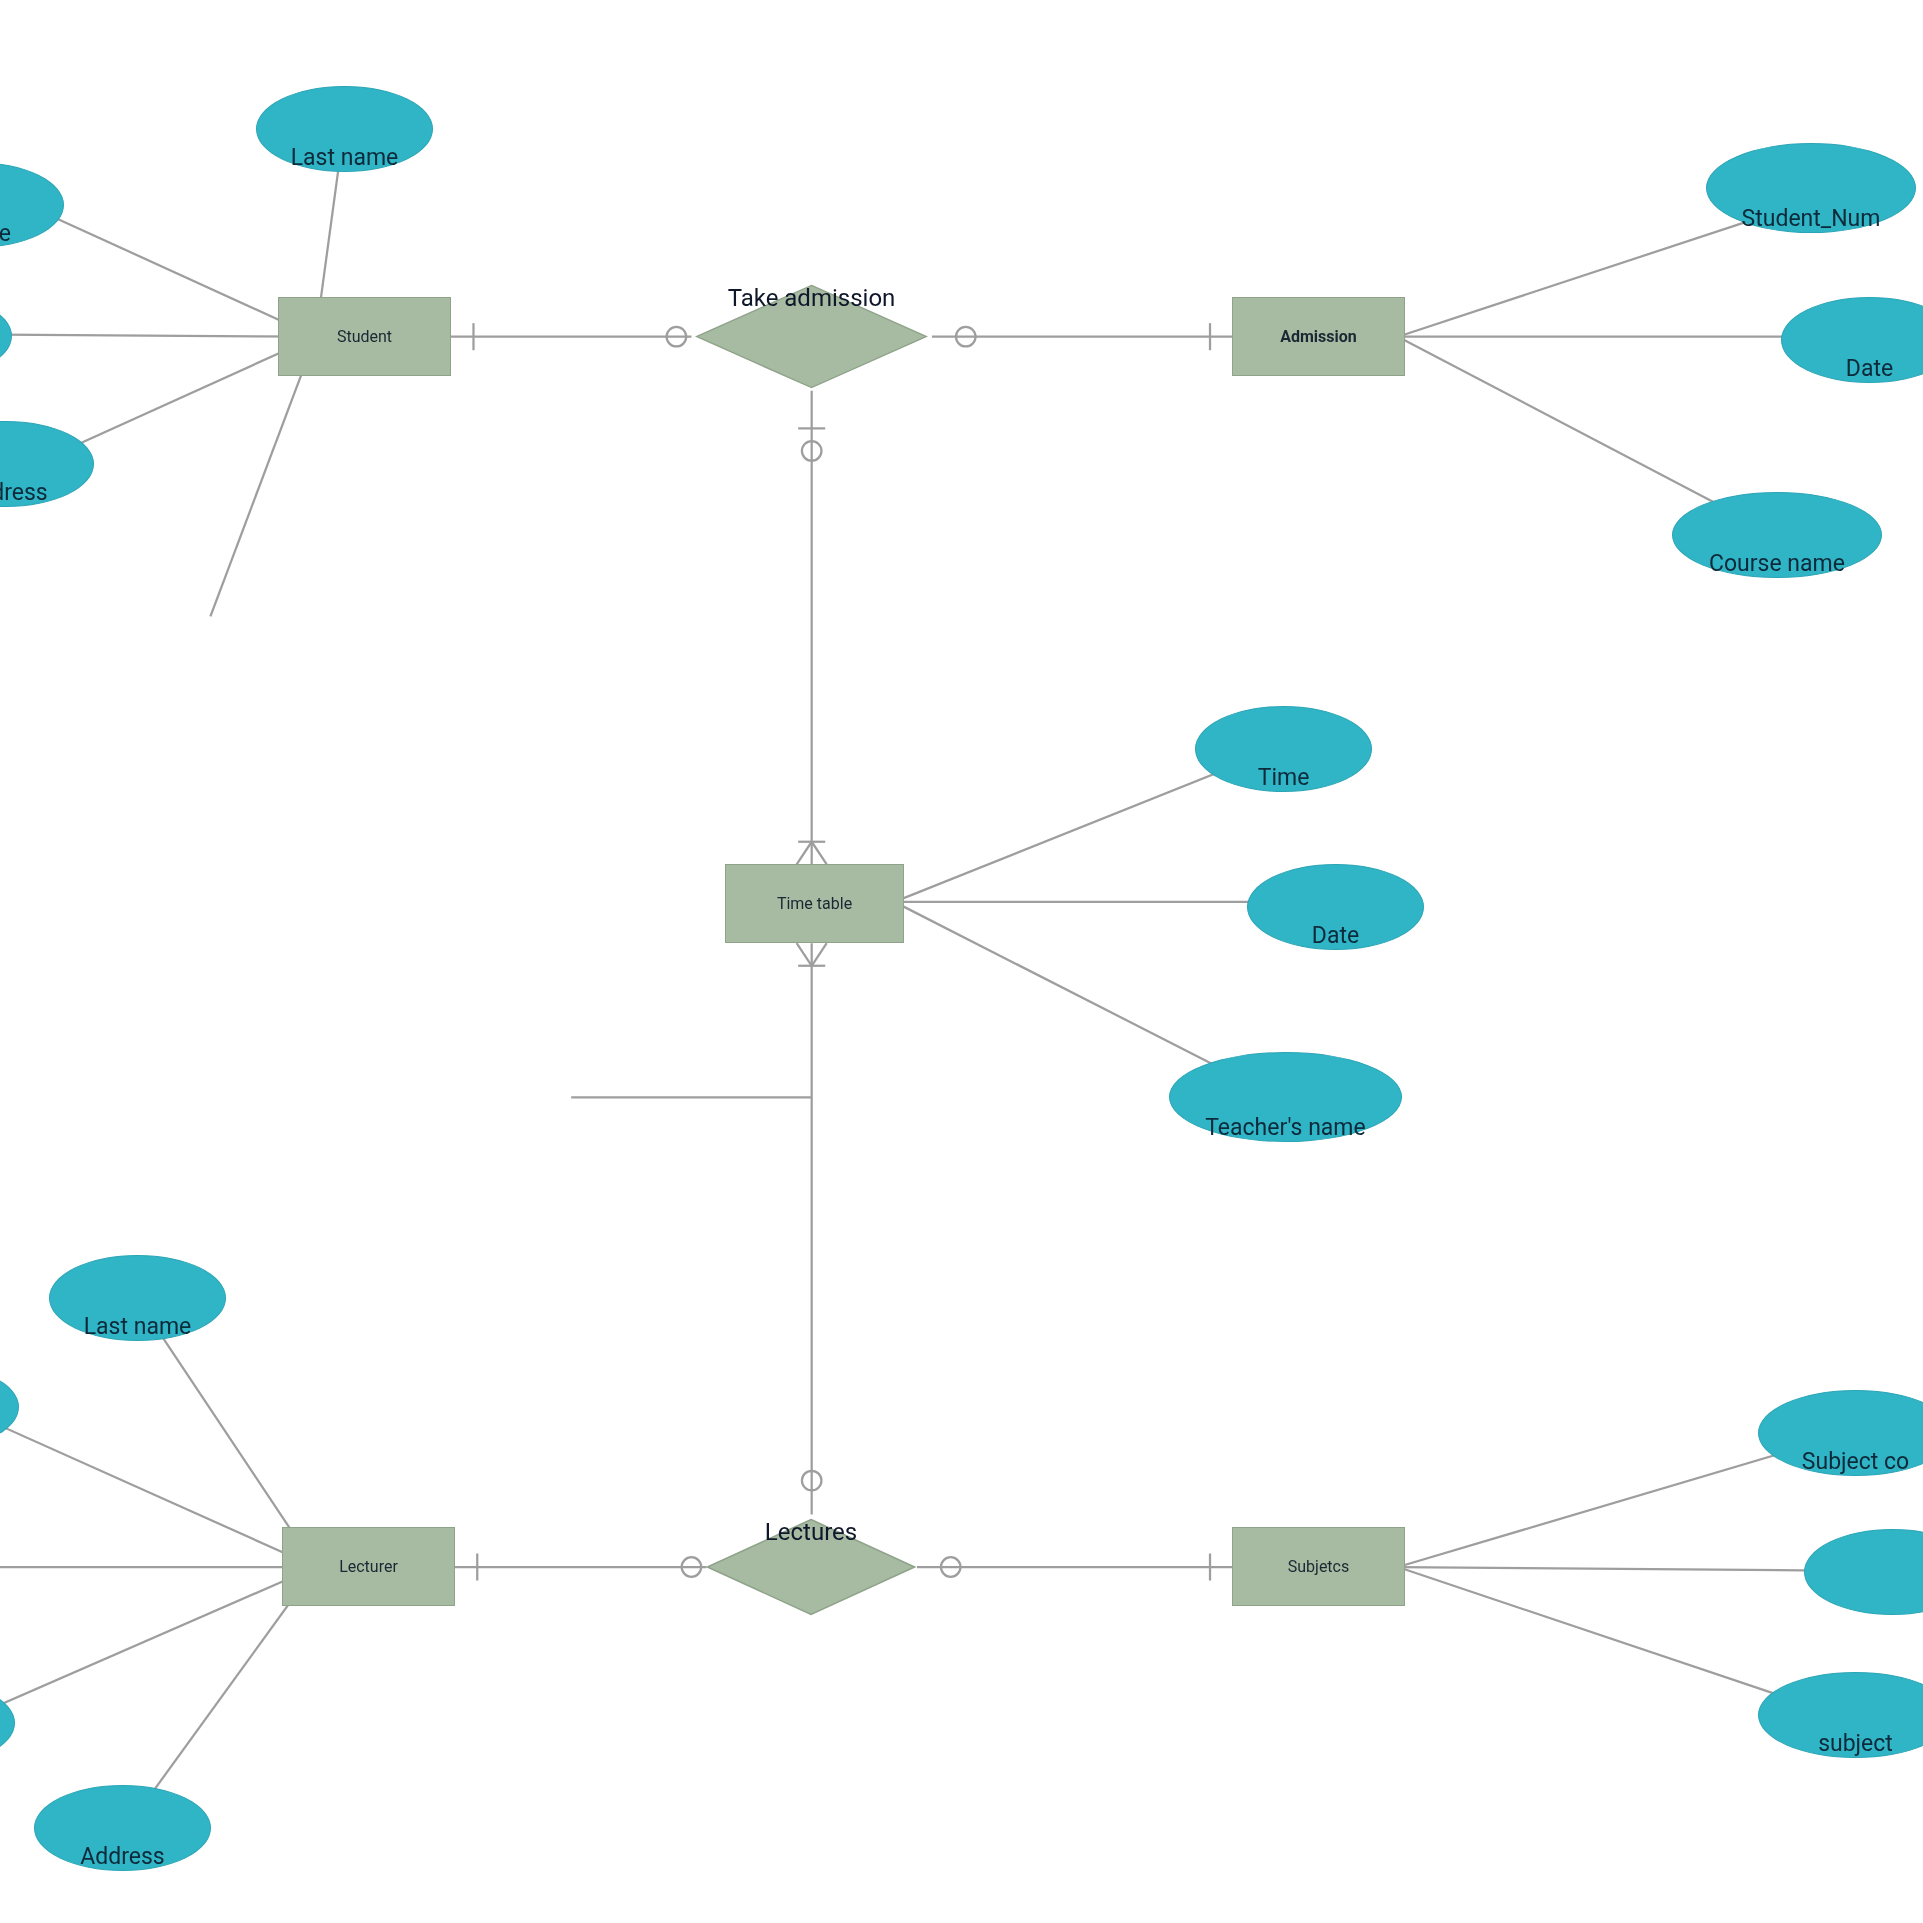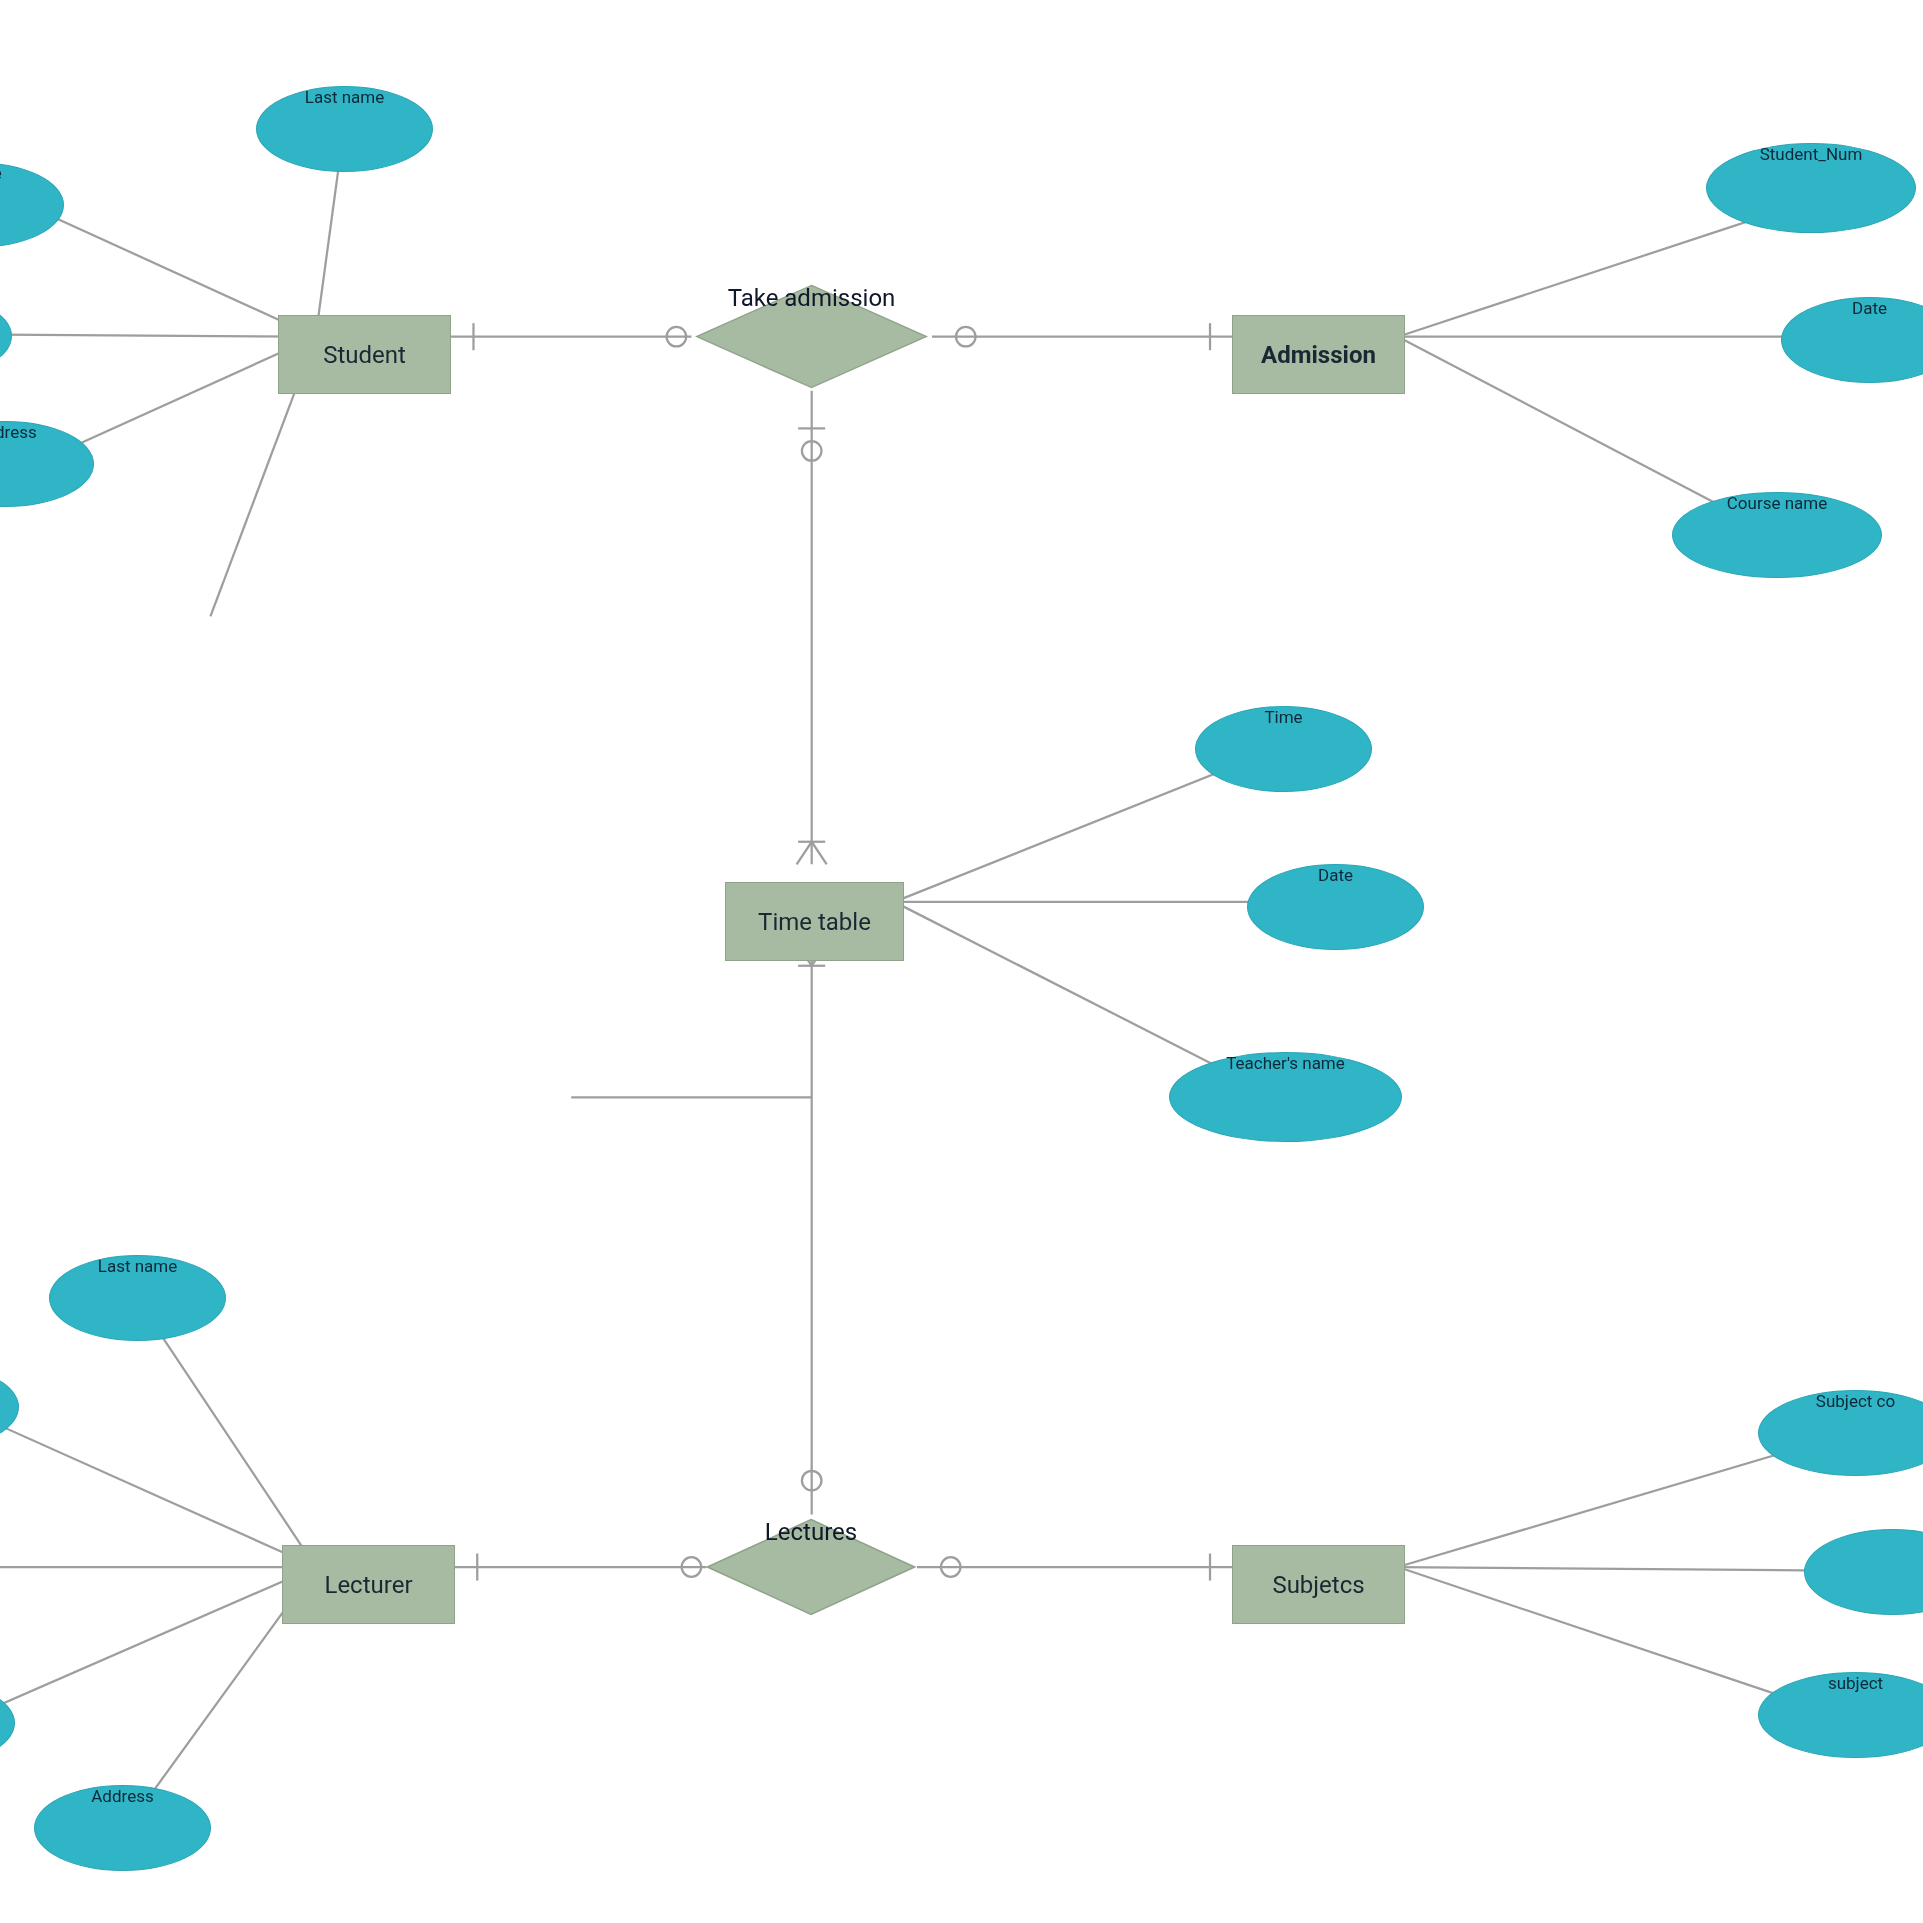--- a/index.html
+++ b/index.html
@@ -21,46 +21,45 @@
       width: 1924px;
       height: 1924px;
     }
     .entity {
       position: absolute;
       background: #a7bba2;
       border: 1.5px solid #8fa38a;
       display: flex;
       align-items: center;
       justify-content: center;
-      font-size: 24px;
+      font-size: 16px;
       color: #1a2833;
       box-sizing: border-box;
-      margin-top: 18px;
     }
     .relationship {
       position: absolute;
       display: flex;
       align-items: flex-start;
       justify-content: center;
       font-size: 24px;
       color: #0f172a;
     }
     .relationship .label {
       position: relative;
       z-index: 2;
     }
     .attribute {
       position: absolute;
       background: #30b5c7;
       border: 1.5px solid #2aa5b5;
       border-radius: 50%;
       display: flex;
-      align-items: flex-start;
+      align-items: flex-end;
       justify-content: center;
-      font-size: 17px;
+      font-size: 23px;
       color: #0c2a3a;
       box-sizing: border-box;
     }
   </style>
 </head>
 <body>
 
 <div class="canvas">
 
   <svg viewBox="0 0 2560 2560" width="1924" height="1924">

